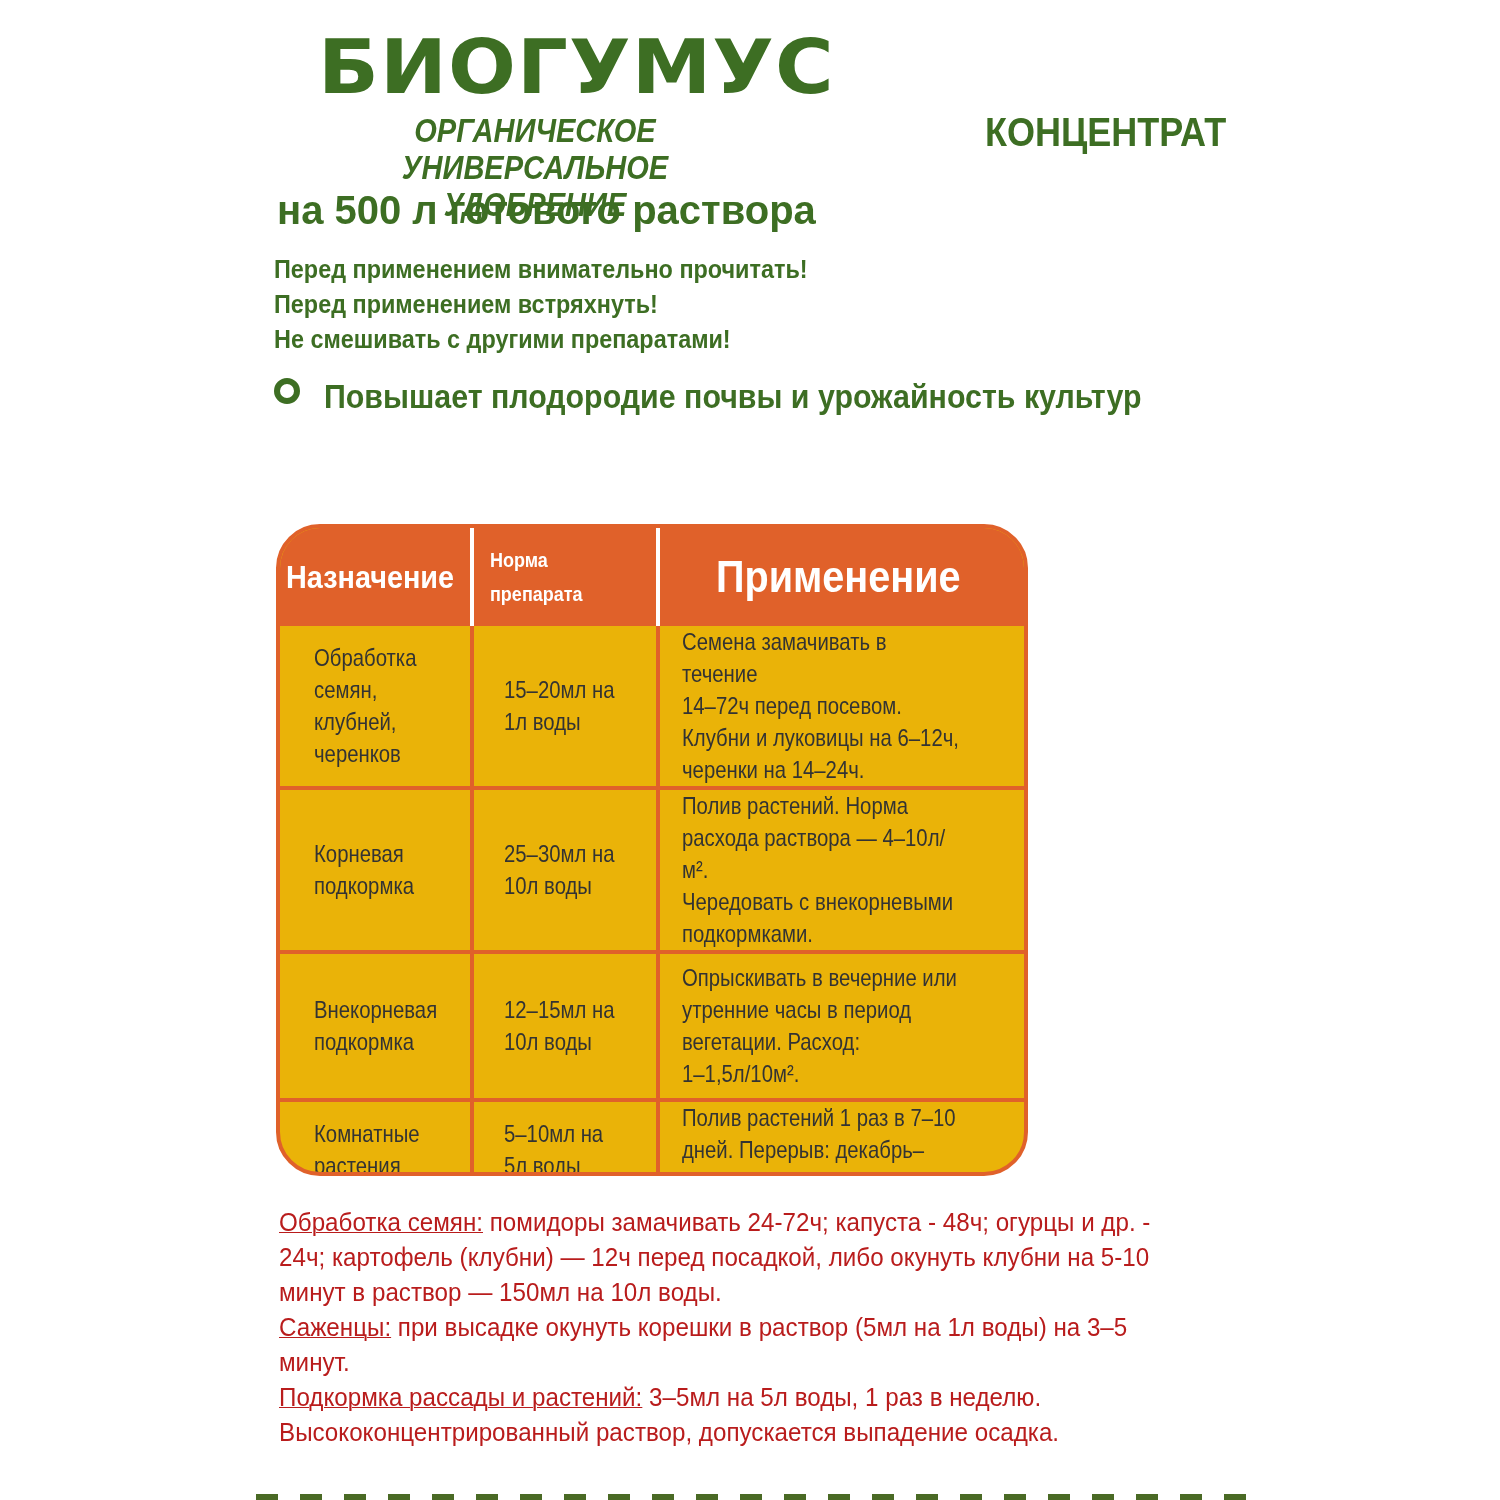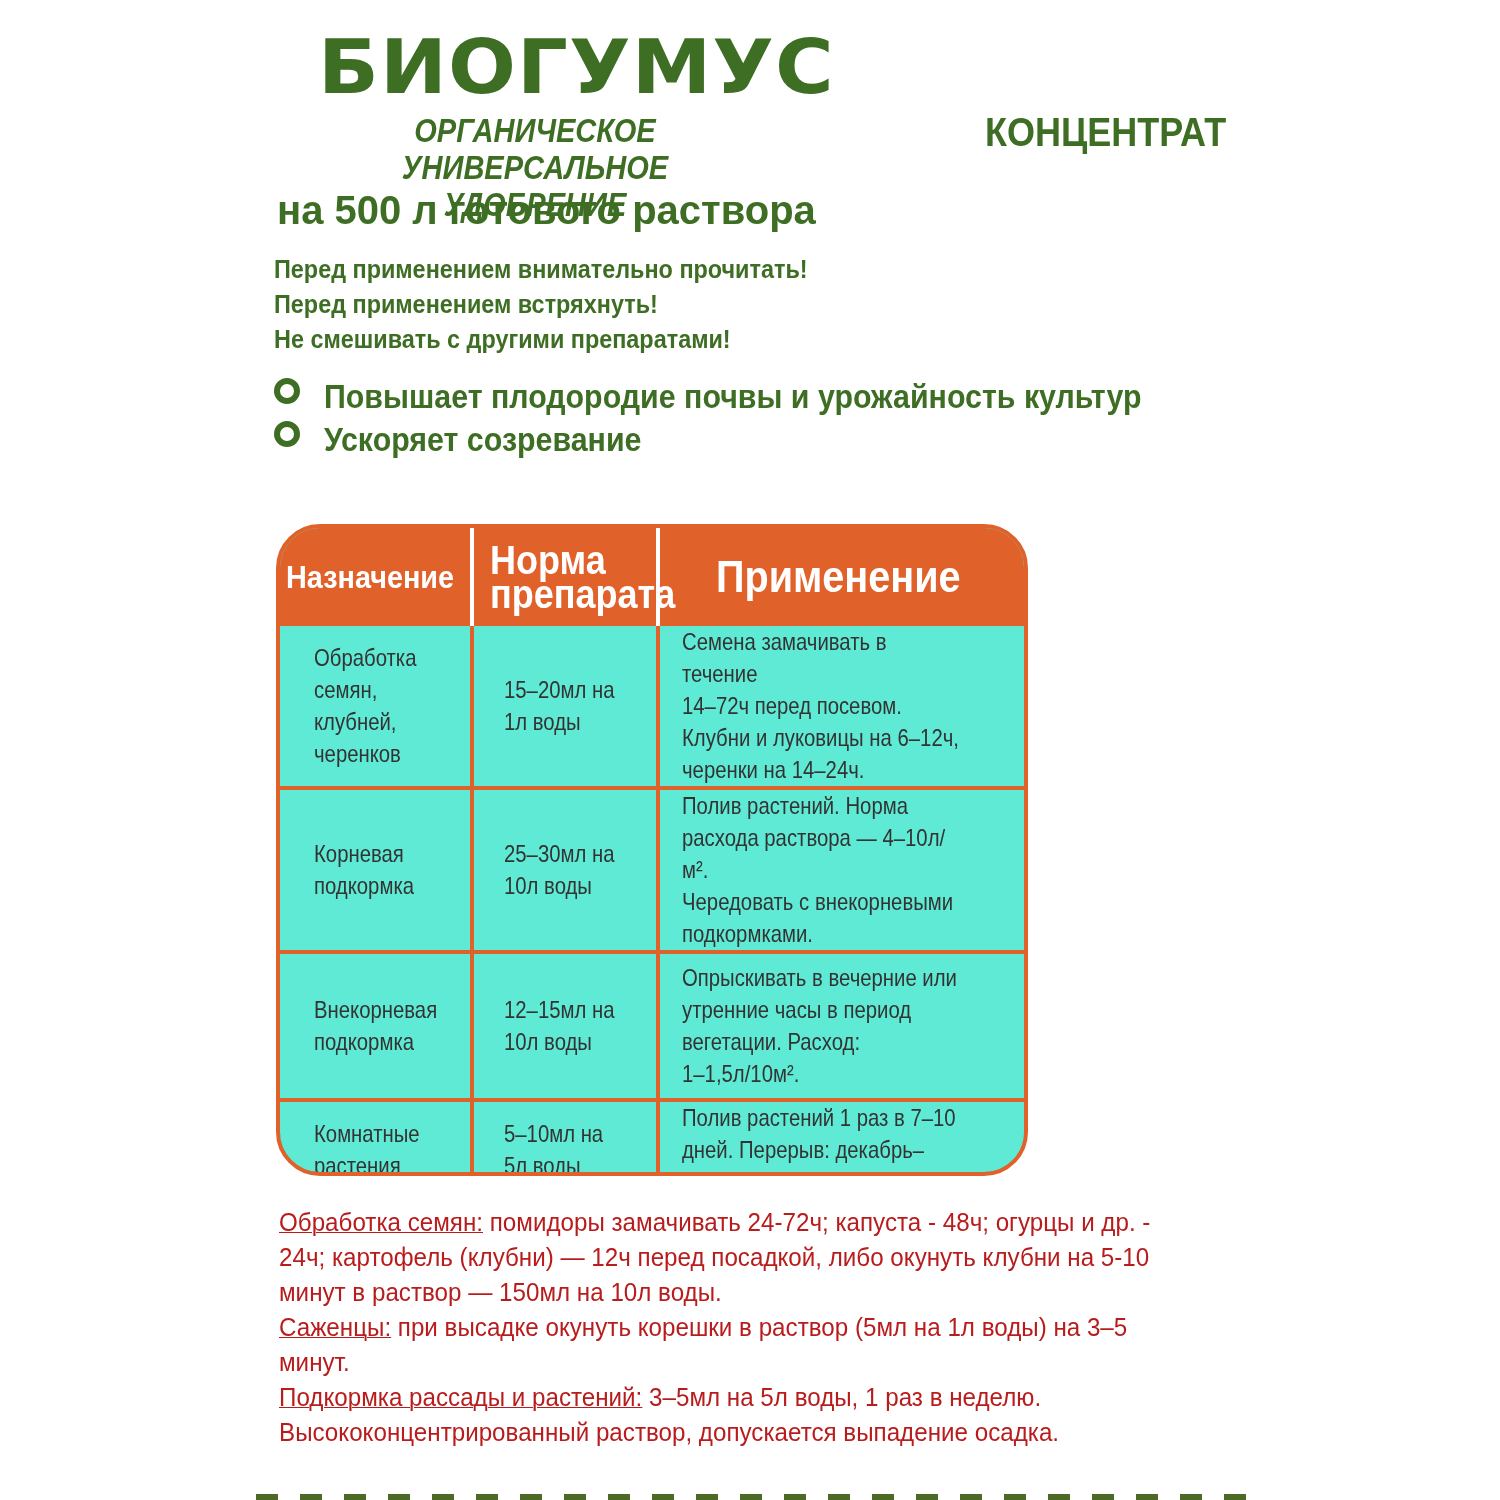--- a/index.html
+++ b/index.html
@@ -11,36 +11,36 @@
     .concentrate { left: 985px; top: 110px; font-size: 40px; font-weight: bold; color: #3d6e23; transform: scaleX(0.9); transform-origin: left; }
     .volume { left: 277px; top: 188px; font-size: 40px; font-weight: bold; color: #3d6e23; }
 
     .warnings { left: 274px; top: 252px; font-size: 26px; font-weight: bold; color: #3d6e23; line-height: 35px; transform: scaleX(0.9); transform-origin: left; }
 
     .benefits { left: 274px; top: 378px; list-style: none; margin: 0; padding: 0; }
     .benefits li { display: flex; align-items: flex-start; height: 43px; font-size: 33px; font-weight: bold; color: #3d6e23; }
     .bullet { width: 14px; height: 14px; border: 6px solid #3d6e23; border-radius: 50%; margin-right: 24px; box-sizing: content-box; flex-shrink: 0; }
     .benefit-text { transform: scaleX(0.92); transform-origin: left; display: inline-block; white-space: nowrap; }
 
-    .table-wrap { left: 276px; top: 524px; width: 752px; height: 652px; border: 4px solid #e0612a; border-radius: 44px; box-sizing: border-box; overflow: hidden; background: #5eead4; }
+    .table-wrap { left: 276px; top: 524px; width: 752px; height: 652px; border: 4px solid #e0612a; border-radius: 44px; box-sizing: border-box; overflow: hidden; background: #eab308; }
     table.dose { border-collapse: collapse; width: 100%; height: 100%; table-layout: fixed; }
     table.dose th { background: #e0612a; color: #fff; font-weight: bold; height: 98px; border-right: 4px solid #ffffff; padding: 0; text-align: left; vertical-align: middle; }
     table.dose th:last-child { border-right: none; }
     table.dose th .h { display: inline-block; transform: scaleX(0.9); transform-origin: left; }
     table.dose td { border-right: 4px solid #e0612a; border-top: 4px solid #e0612a; vertical-align: middle; padding: 0; font-size: 24px; line-height: 32px; color: #333333; }
     table.dose td:last-child { border-right: none; }
     table.dose tr:nth-child(2) td { border-top: none; }
     .col1 { width: 192px; }
     .col2 { width: 186px; }
     .purpose { font-weight: normal; color: #3d5a1e; padding-left: 34px !important; }
     .purpose span, .norm span, .usage span { display: inline-block; transform: scaleX(0.92); transform-origin: left; }
     .norm { padding-left: 30px !important; }
     .usage { padding-left: 22px !important; padding-right: 8px !important; }
     .th1 { font-size: 32px; padding-left: 6px !important; }
-    .th2 { font-size: 40px; padding-left: 16px !important; line-height: 34px; }
+    .th2 { font-size: 20px; padding-left: 16px !important; line-height: 34px; }
     .th3 { font-size: 44px; padding-left: 56px !important; }
 
     .notes { left: 279px; top: 1205px; width: 940px; font-size: 26px; line-height: 35px; color: #b91c1c; }
     .notes p { margin: 0; transform: scaleX(0.93); transform-origin: left; }
     .notes u { text-decoration: underline; text-decoration-thickness: 1px; }
 
     .dashes { left: 256px; top: 1494px; width: 990px; height: 6px; background: repeating-linear-gradient(to right, #4a6a25 0 22px, transparent 22px 44px); }
   </style>
 </head>
 <body>
@@ -56,24 +56,20 @@
 <div class="abs warnings">
   <div>Перед применением внимательно прочитать!</div>
   <div>Перед применением встряхнуть!</div>
   <div>Не смешивать с другими препаратами!</div>
 </div>
 
 <ul class="abs benefits">
   <li>
     <span class="bullet"></span>
     <span class="benefit-text">Повышает плодородие почвы и урожайность культур</span>
-  </li>
-  <li>
-    <span class="bullet"></span>
-    <span class="benefit-text">Ускоряет созревание</span>
   </li>
 </ul>
 
 <div class="abs table-wrap">
   <table class="dose">
     <colgroup>
         <col class="col1">
         <col class="col2">
         <col>
       </colgroup>

